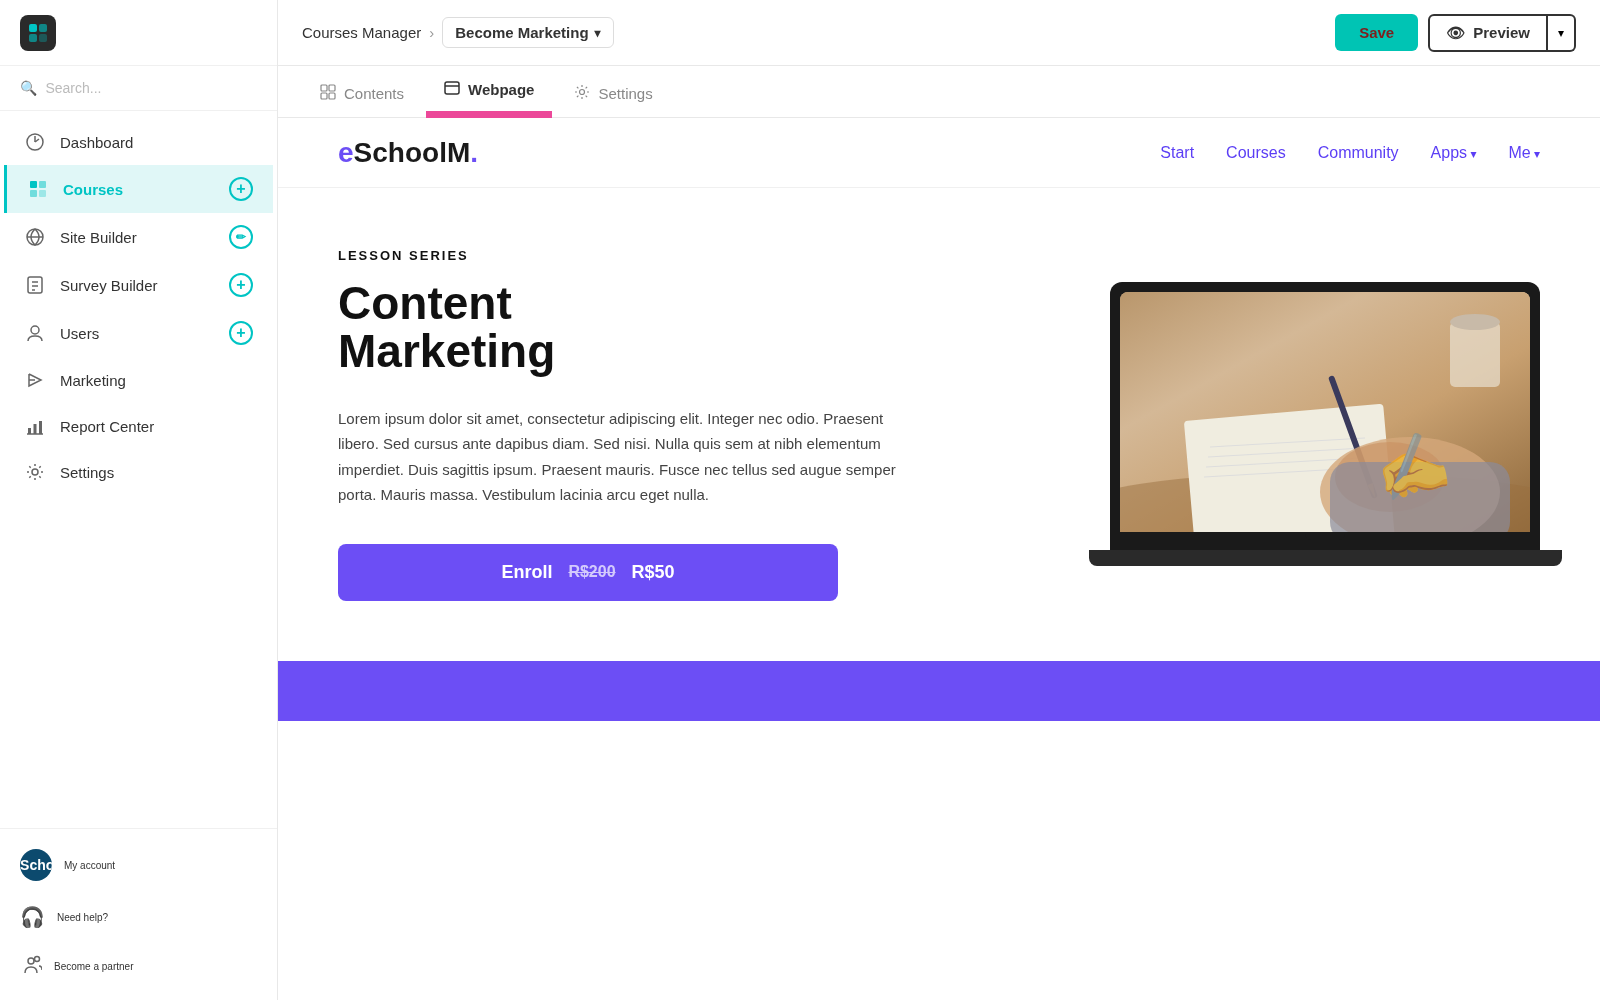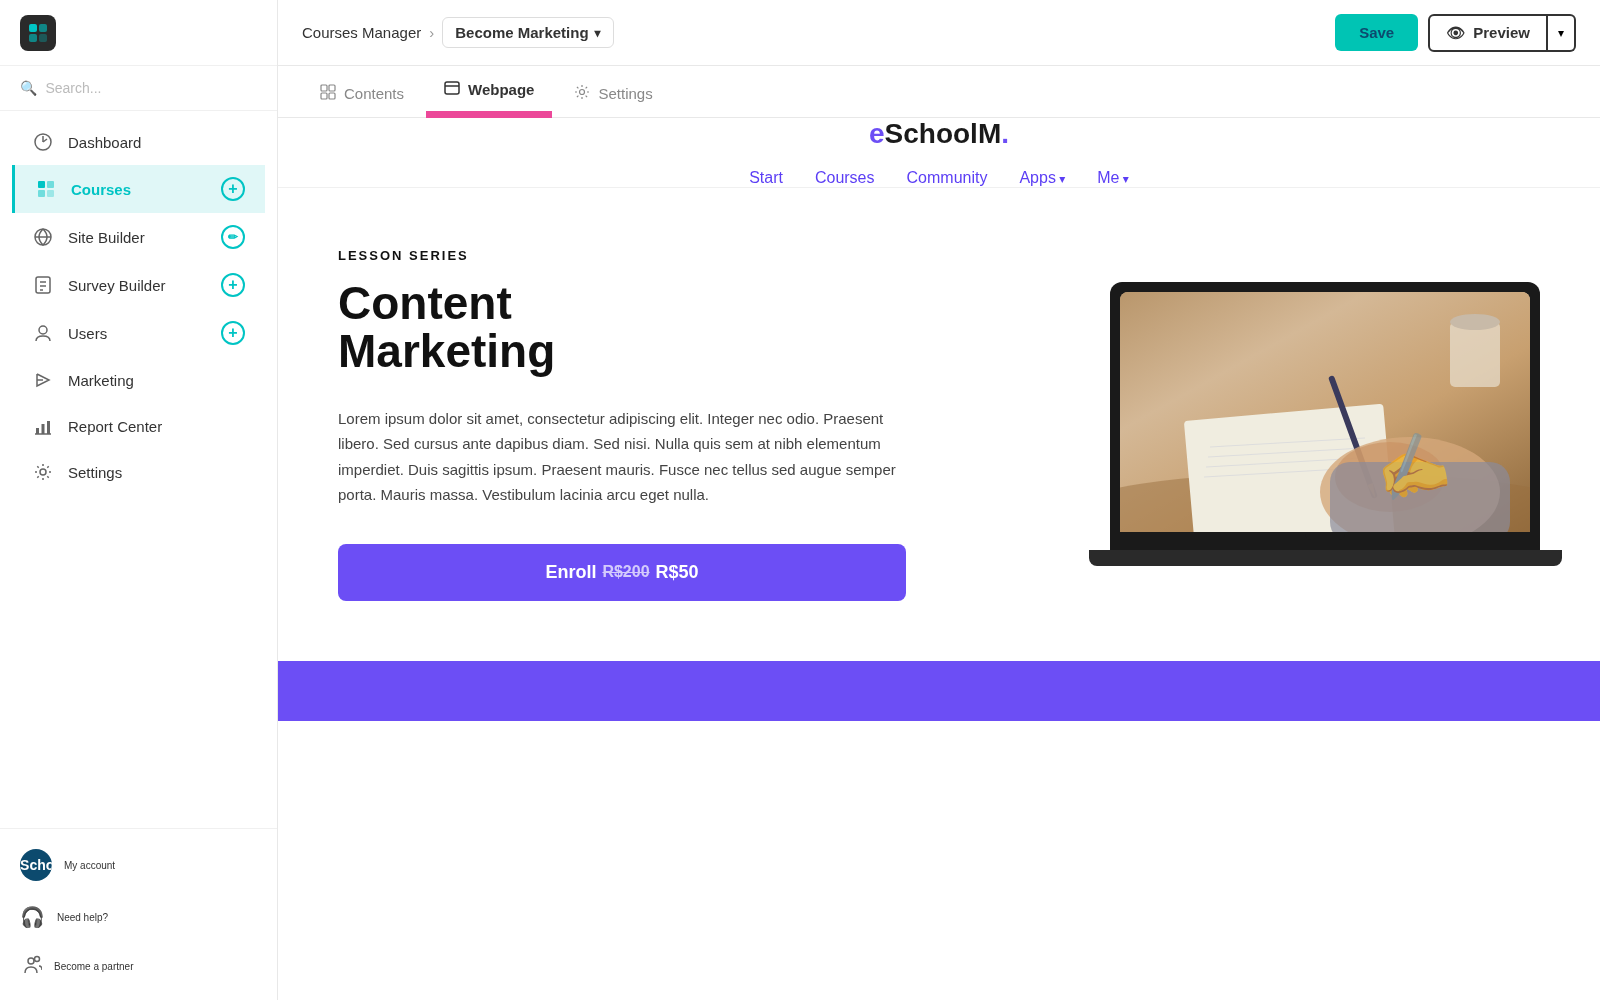--- a/index.html
+++ b/index.html
@@ -34,21 +34,21 @@
       padding: 14px 20px;
       display: flex;
       align-items: center;
       gap: 8px;
       color: #aaa;
       font-size: 14px;
       border-bottom: 1px solid #f0f0f0;
     }
     .sidebar-nav {
       flex: 1;
-      padding: 8px 12px;
+      padding: 8px 4px;
       overflow-y: auto;
     }
     .nav-item {
       display: flex;
       align-items: center;
       justify-content: space-between;
       padding: 12px 20px;
       cursor: pointer;
       border-radius: 0;
       transition: background 0.15s;
@@ -147,21 +147,21 @@
       font-size: 15px;
       cursor: pointer;
     }
     .topbar-actions {
       display: flex;
       align-items: center;
       gap: 10px;
     }
     .btn-save {
       background: #00c4b4;
-      color: #0c4a6e;
+      color: #7f1d1d;
       border: none;
       border-radius: 6px;
       padding: 10px 24px;
       font-size: 15px;
       font-weight: 600;
       cursor: pointer;
     }
     .btn-preview {
       background: #fff;
       color: #333;
@@ -231,21 +231,20 @@
     }
 
     
     .page-nav {
       display: flex;
       align-items: center;
       justify-content: space-between;
       padding: 0 60px;
       height: 70px;
       border-bottom: 1px solid #f0f0f0;
-      flex-direction: column;
     }
     .page-nav-logo {
       font-size: 28px;
       font-weight: 800;
       color: #1a1a1a;
     }
     .page-nav-logo span.e { color: #6c4ef5; }
     .page-nav-logo span.dot { color: #6c4ef5; }
     .page-nav-links {
       display: flex;
@@ -295,25 +294,25 @@
     }
     .hero-enroll {
       background: #6c4ef5;
       color: #fff;
       border: none;
       border-radius: 8px;
       padding: 18px 0;
       font-size: 18px;
       font-weight: 600;
       cursor: pointer;
-      width: 568px;
+      width: 500px;
       display: flex;
       align-items: center;
       justify-content: center;
-      gap: 6px;
+      gap: 16px;
     }
     .hero-enroll .old-price {
       text-decoration: line-through;
       opacity: 0.7;
       font-size: 16px;
     }
     .hero-image {
       flex: 0 0 430px;
       max-width: 430px;
     }

